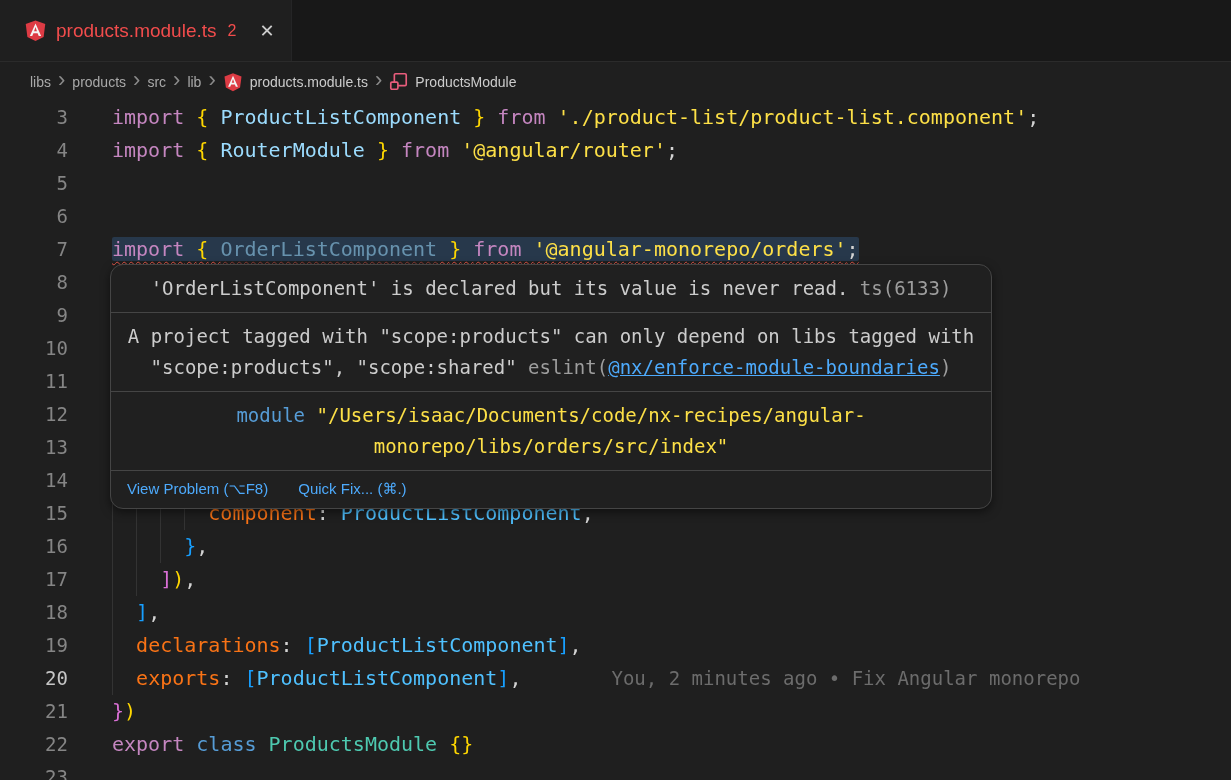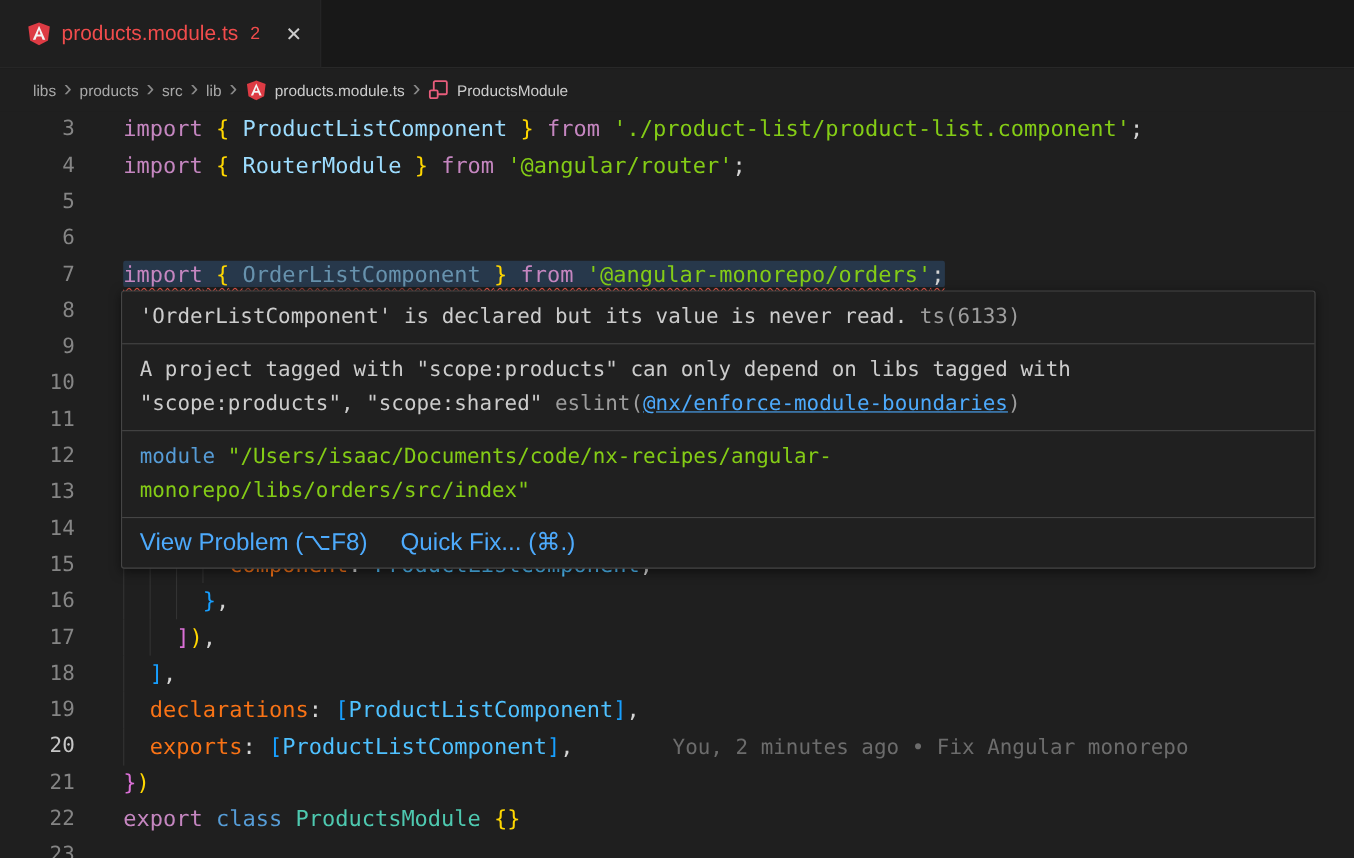--- a/index.html
+++ b/index.html
@@ -47,21 +47,21 @@
   .code-line.active .ln { color:#c6c6c6; }
   .lc {
     position:relative; margin:0; padding-left:44px; white-space:pre;
     font:20px/33px "DejaVu Sans Mono", monospace; color:#d4d4d4;
   }
   .guide { position:absolute; top:0; bottom:0; margin-left:44px; width:0; border-left:1px solid #333333; }
 
   .tk { white-space:pre; }
   .c-kw   { color:#C586C0; }
   .c-kw2  { color:#569CD6; }
-  .c-str  { color:#84cc16; }
+  .c-str  { color:#fde047; }
   .c-cmt  { color:#6A9955; }
   .c-emoji{ color:#e8a33d; }
   .c-gold { color:#FFD700; }
   .c-pink { color:#DA70D6; }
   .c-blu  { color:#179FFF; }
   .c-prop { color:#f97316; }
   .c-imp  { color:#9CDCFE; }
   .c-ref  { color:#4FC1FF; }
   .c-cls  { color:#4EC9B0; }
   .c-pun  { color:#D4D4D4; }
@@ -71,35 +71,35 @@
   .sq {
     text-decoration:underline wavy #e8564a;
     text-decoration-thickness:1px;
     text-underline-offset:5px;
     text-decoration-skip-ink:none;
   }
   .blame { color:#6c6c6c; padding-left:90px; font-size:19px; }
 
   
   .hover {
-    position:absolute; left:110px; top:163px; width:1086px;
-    background:#202020; border:1px solid #454545; border-radius:3px;
-    box-shadow:0 3px 10px rgba(0,0,0,.5); z-index:10;
+    position:absolute; left:110px; top:163px; width:882px;
+    background:#202020; border:1px solid #454545; border-radius:13px;
+    box-shadow:0 3px 10px rgba(0,0,0,.5); z-index:10;text-align:center;
   }
   .hover-sec {
     padding:8px 16px; border-bottom:1px solid #454545;
     font:19px/31px "DejaVu Sans Mono", monospace; color:#cccccc;
   }
   .hv-msg { color:#cccccc; }
   .hv-src { color:#9d9d9d; }
   .hv-link { color:#4daafc; text-decoration:underline; cursor:pointer; }
   .hover-code { font:19px/31px "DejaVu Sans Mono", monospace; }
   .hover-actions {
     display:flex; gap:30px; padding:9px 16px 10px 16px;
-    font-family:"Liberation Sans", sans-serif; font-size:22px;
+    font-family:"Liberation Sans", sans-serif; font-size:15px;
   }
   .hv-action { color:#4daafc; cursor:pointer; text-decoration:none; }
 </style>
 </head>
 <body>
 
 <div class="window">
 
   <div class="tabbar">
     <div class="tab">

